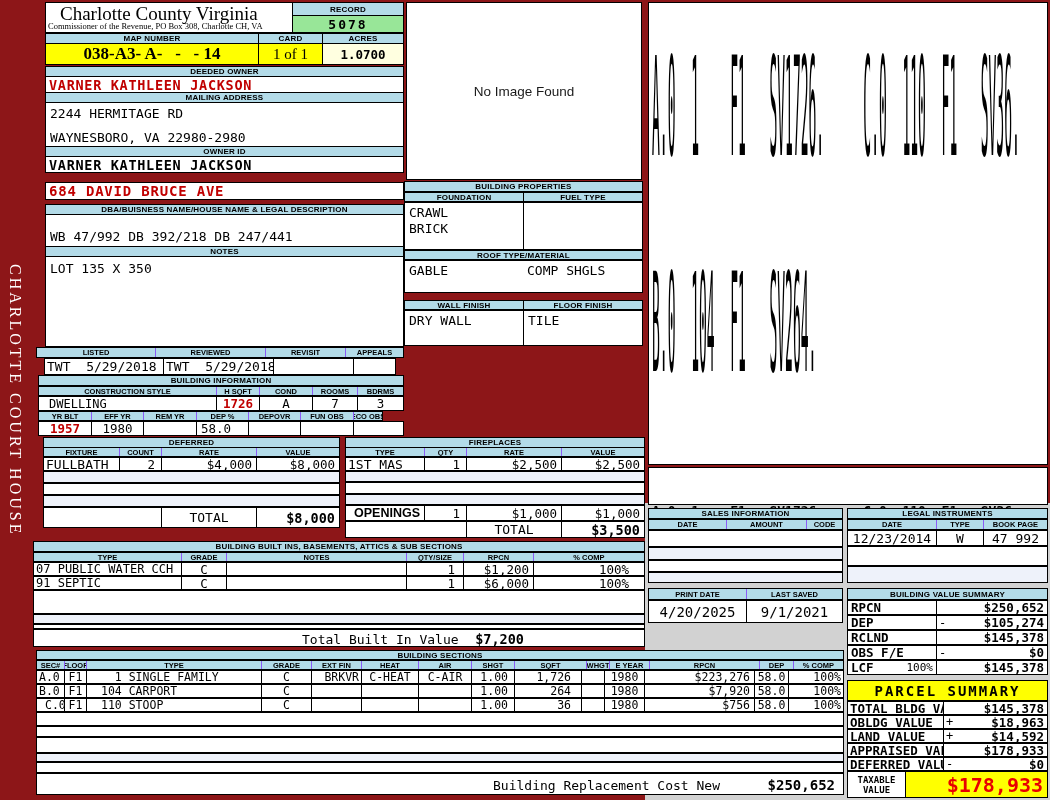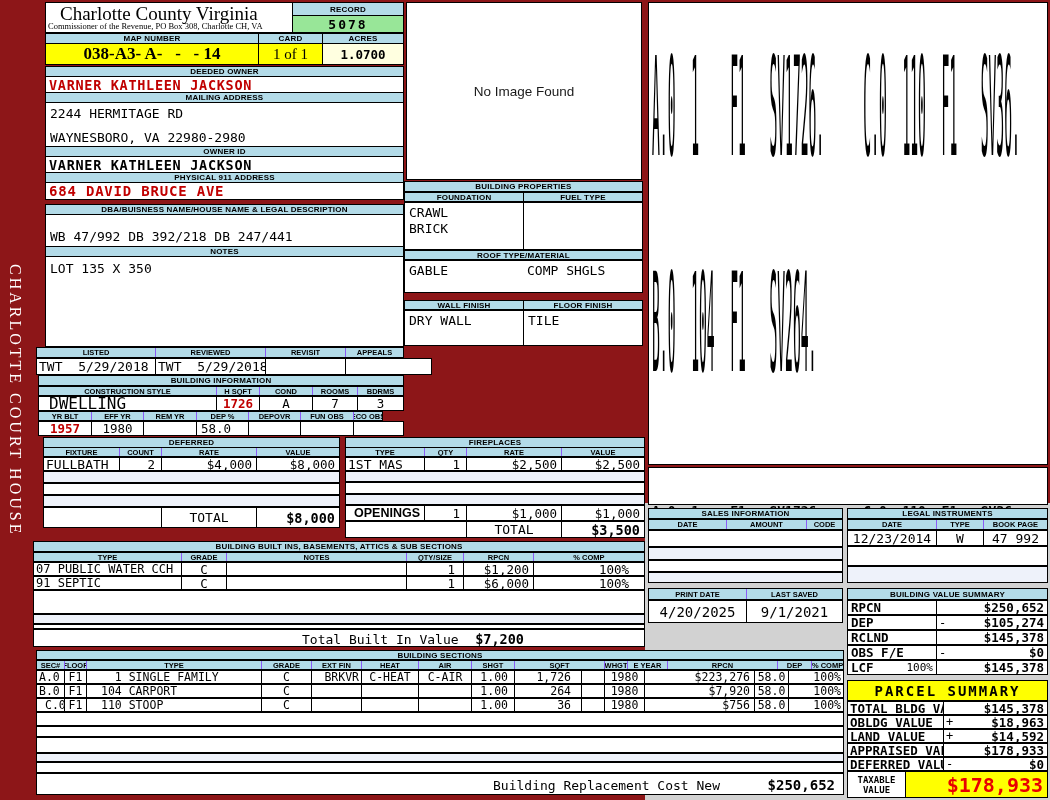--- a/index.html
+++ b/index.html
@@ -64,56 +64,55 @@
 
   <div class="a h" style="left:45px;top:92px;width:359px;height:11px">MAILING ADDRESS</div>
   <div class="a b" style="left:45px;top:102px;width:359px;height:45px">
     <div style="position:absolute;left:4px;top:3px;font-size:13px">2244 HERMITAGE RD</div>
     <div style="position:absolute;left:4px;top:27px;font-size:13px">WAYNESBORO, VA 22980-2980</div>
   </div>
 
   <div class="a h" style="left:45px;top:146px;width:359px;height:11px">OWNER ID</div>
   <div class="a vb bold" style="left:45px;top:156px;width:359px;height:17px;padding-left:3px;letter-spacing:.7px;font-size:13.5px">VARNER KATHLEEN JACKSON</div>
 
-  <div class="a h" style="left:45px;top:172px;width:359px;height:11px">PHYSICAL 911 ADDRESS</div>
   <div class="a vb bold red" style="left:45px;top:182px;width:359px;height:18px;padding-left:3px;letter-spacing:.8px;font-size:14px">684 DAVID BRUCE AVE</div>
 
   <div class="a h" style="left:45px;top:204px;width:359px;height:11px">DBA/BUISNESS NAME/HOUSE NAME &amp; LEGAL DESCRIPTION</div>
   <div class="a b" style="left:45px;top:214px;width:359px;height:33px">
     <div style="position:absolute;left:4px;top:14px;font-size:13px">WB 47/992 DB 392/218 DB 247/441</div>
   </div>
 
   <div class="a h" style="left:45px;top:246px;width:359px;height:11px">NOTES</div>
   <div class="a b" style="left:45px;top:256px;width:359px;height:91px">
     <div style="position:absolute;left:4px;top:4px;font-size:13px">LOT 135 X 350</div>
   </div>
 
   <div class="a hrow" style="left:36px;top:347px;width:368px;height:11px">
     <div style="width:118px">LISTED</div>
     <div style="width:110px">REVIEWED</div>
     <div style="width:80px">REVISIT</div>
     <div style="flex:1">APPEALS</div>
   </div>
-  <div class="a row" style="left:36px;top:358px;width:396px;height:17px">
+  <div class="a row" style="left:44px;top:358px;width:352px;height:17px">
     <div style="width:118px;padding-left:2px;font-size:13px">TWT  5/29/2018</div>
     <div style="width:110px;padding-left:2px;font-size:13px">TWT  5/29/2018</div>
     <div style="width:80px"></div>
     <div style="flex:1"></div>
   </div>
 
   <div class="a h" style="left:38px;top:375px;width:366px;height:11px">BUILDING INFORMATION</div>
   <div class="a hrow" style="left:38px;top:386px;width:366px;height:10px">
     <div style="width:177px">CONSTRUCTION STYLE</div>
     <div style="width:43px">H SQFT</div>
     <div style="width:53px">COND</div>
     <div style="width:45px">ROOMS</div>
     <div style="flex:1">BDRMS</div>
   </div>
   <div class="a row" style="left:38px;top:396px;width:366px;height:15px">
-    <div style="width:177px;padding-left:10px;font-size:16px">DWELLING</div>
+    <div style="width:177px;padding-left:10px;font-size:12px">DWELLING</div>
     <div style="width:43px;justify-content:center" class="bold red">1726</div>
     <div style="width:53px;justify-content:center">A</div>
     <div style="width:45px;justify-content:center">7</div>
     <div style="flex:1;justify-content:center">3</div>
   </div>
   <div class="a hrow" style="left:38px;top:411px;width:345px;height:10px">
     <div style="width:52px">YR BLT</div>
     <div style="width:52px">EFF YR</div>
     <div style="width:53px">REM YR</div>
     <div style="width:52px">DEP %</div>
@@ -337,21 +336,21 @@
 
   <div class="a hrow" style="left:36px;top:660px;width:808px;height:10px">
     <div style="width:27px">SEC#</div>
     <div style="width:22px">FLOOR</div>
     <div style="width:175px">TYPE</div>
     <div style="width:50px">GRADE</div>
     <div style="width:50px">EXT FIN</div>
     <div style="width:57px">HEAT</div>
     <div style="width:53px">AIR</div>
     <div style="width:43px">SHGT</div>
-    <div style="width:90px">SQFT</div>
+    <div style="width:72px">SQFT</div>
     <div style="width:23px">WHGT</div>
     <div style="width:40px">E YEAR</div>
     <div style="width:110px">RPCN</div>
     <div style="width:34px">DEP</div>
     <div style="flex:1">% COMP</div>
   </div>
   <div class="a row f11" style="left:36px;top:670px;width:808px;height:14px">
     <div style="width:27px;padding-left:2px">A.0</div>
     <div style="width:22px;justify-content:center">F1</div>
     <div style="width:175px;padding-left:14px">  1 SINGLE FAMILY</div>

